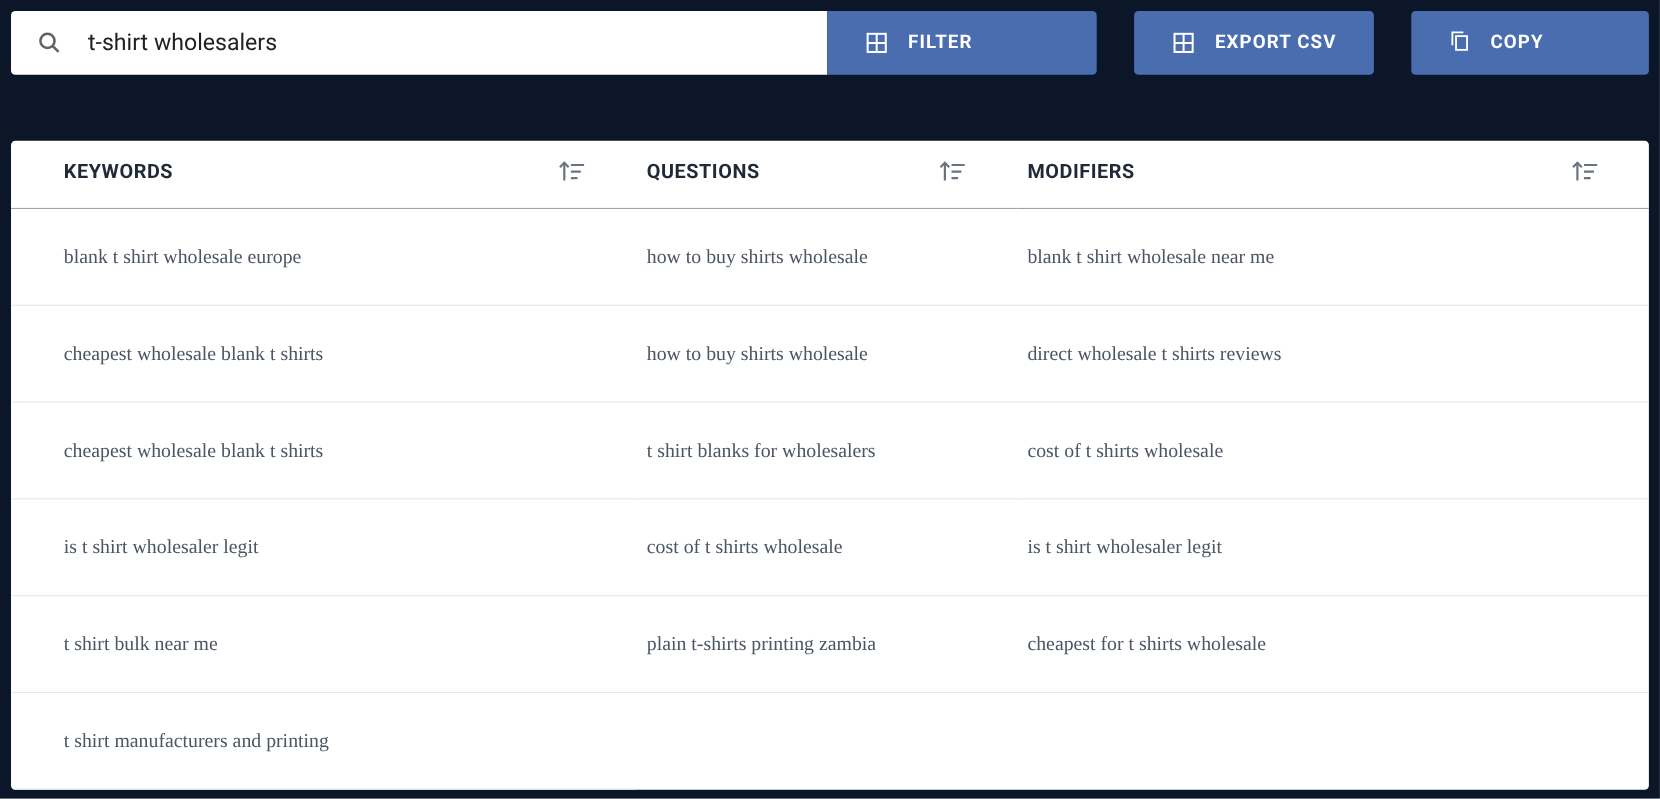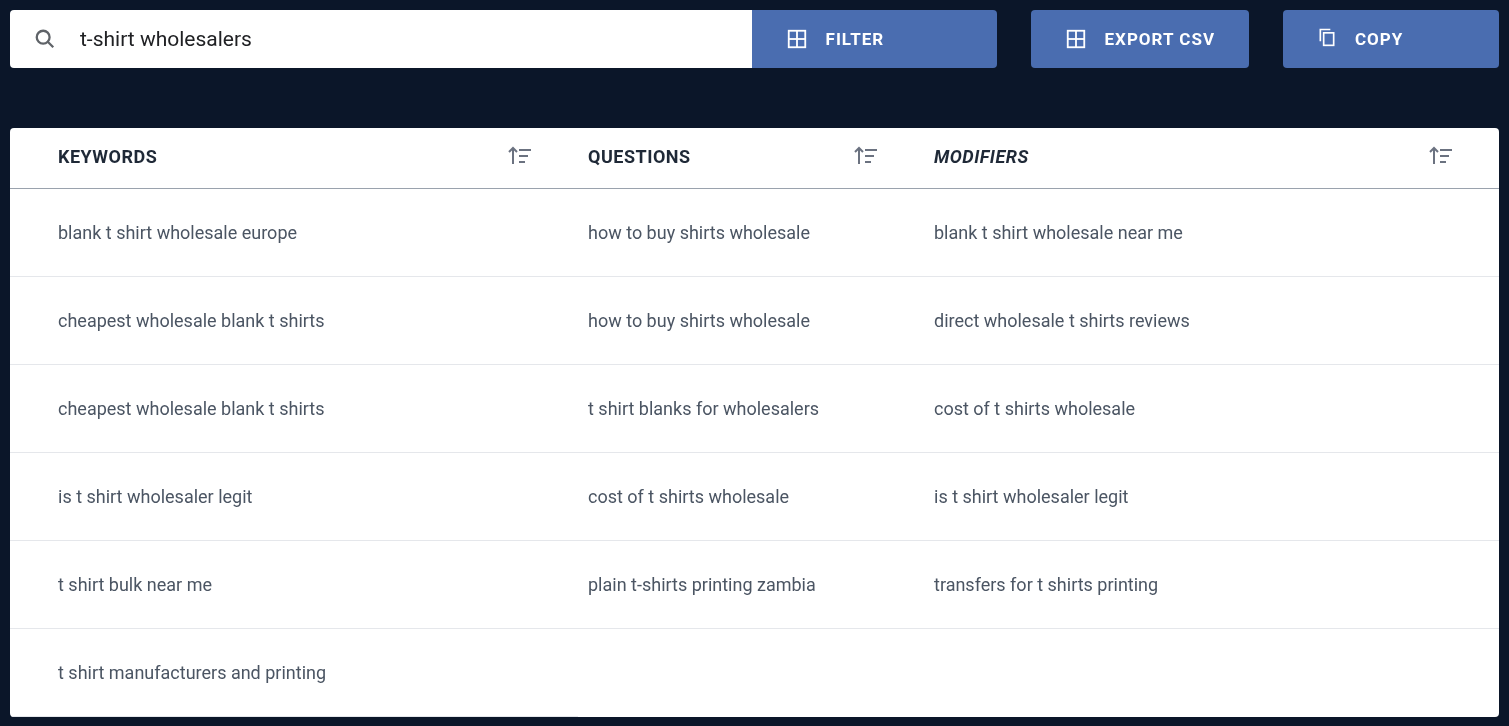--- a/index.html
+++ b/index.html
@@ -101,31 +101,31 @@
       font-size: 18px;
       letter-spacing: 0.5px;
       color: #1f2937;
       border-bottom: 1px solid #9aa2ad;
     }
     .col-header:nth-child(2) {
       padding-left: 10px;
     }
     .col-header:nth-child(3) {
       padding-left: 10px;
-      font-style: italic;
     }
     .sort-icon {
       color: #6b7280;
       cursor: pointer;
     }
     .cell {
       padding: 33px 48px 33px 48px;
       font-size: 18px;
       color: #4b5563;
       border-bottom: 1px solid #e5e7eb;
+      font-family: Liberation Serif, serif;
     }
     .cell:nth-child(3n+2) {
       padding-left: 10px;
     }
     .cell:nth-child(3n) {
       padding-left: 10px;
     }
   </style>
 </head>
 <body>
@@ -224,16 +224,16 @@
     <div class="cell">t shirt blanks for wholesalers</div>
 
     <div class="cell">cost of t shirts wholesale</div>
     <div class="cell">is t shirt wholesaler legit</div>
 
     <div class="cell">cost of t shirts wholesale</div>
     <div class="cell">is t shirt wholesaler legit</div>
     <div class="cell">t shirt bulk near me</div>
 
     <div class="cell">plain t-shirts printing zambia</div>
-    <div class="cell">transfers for t shirts printing</div>
+    <div class="cell">cheapest for t shirts wholesale</div>
     <div class="cell">t shirt manufacturers and printing</div>
   </div>
 </div>
 
 </body></html>

